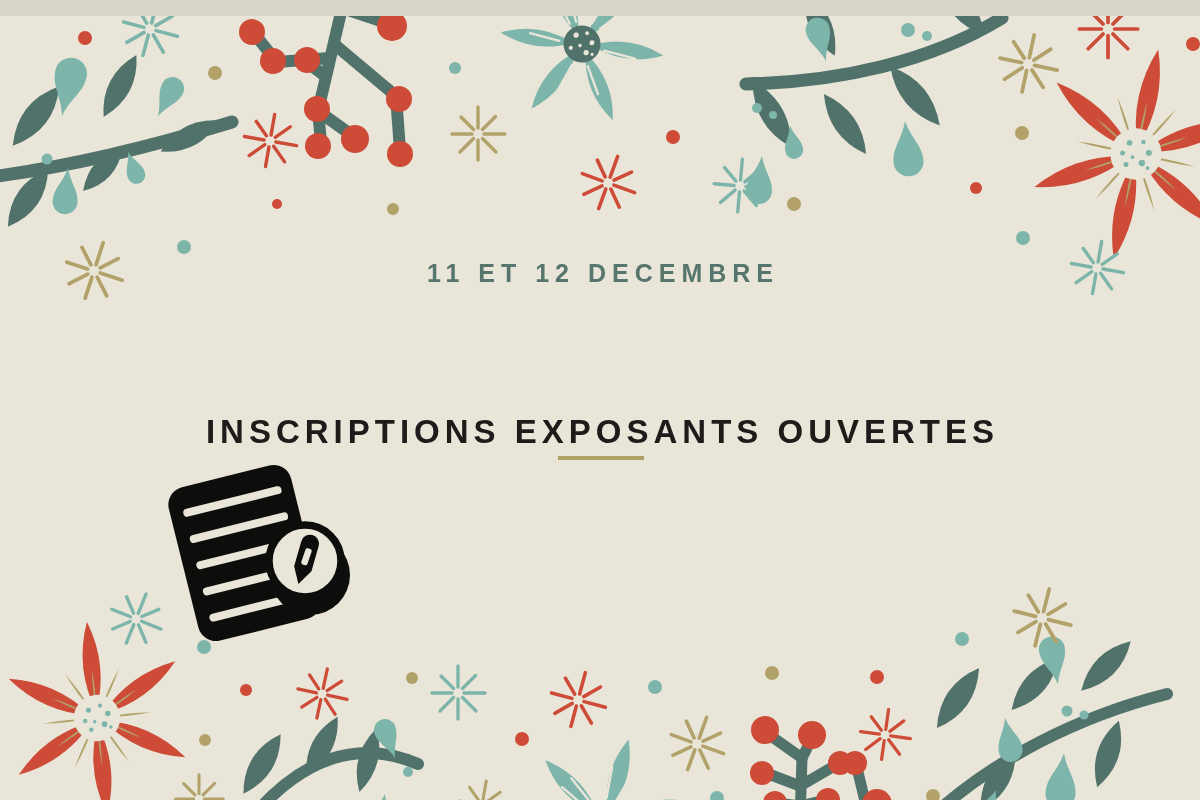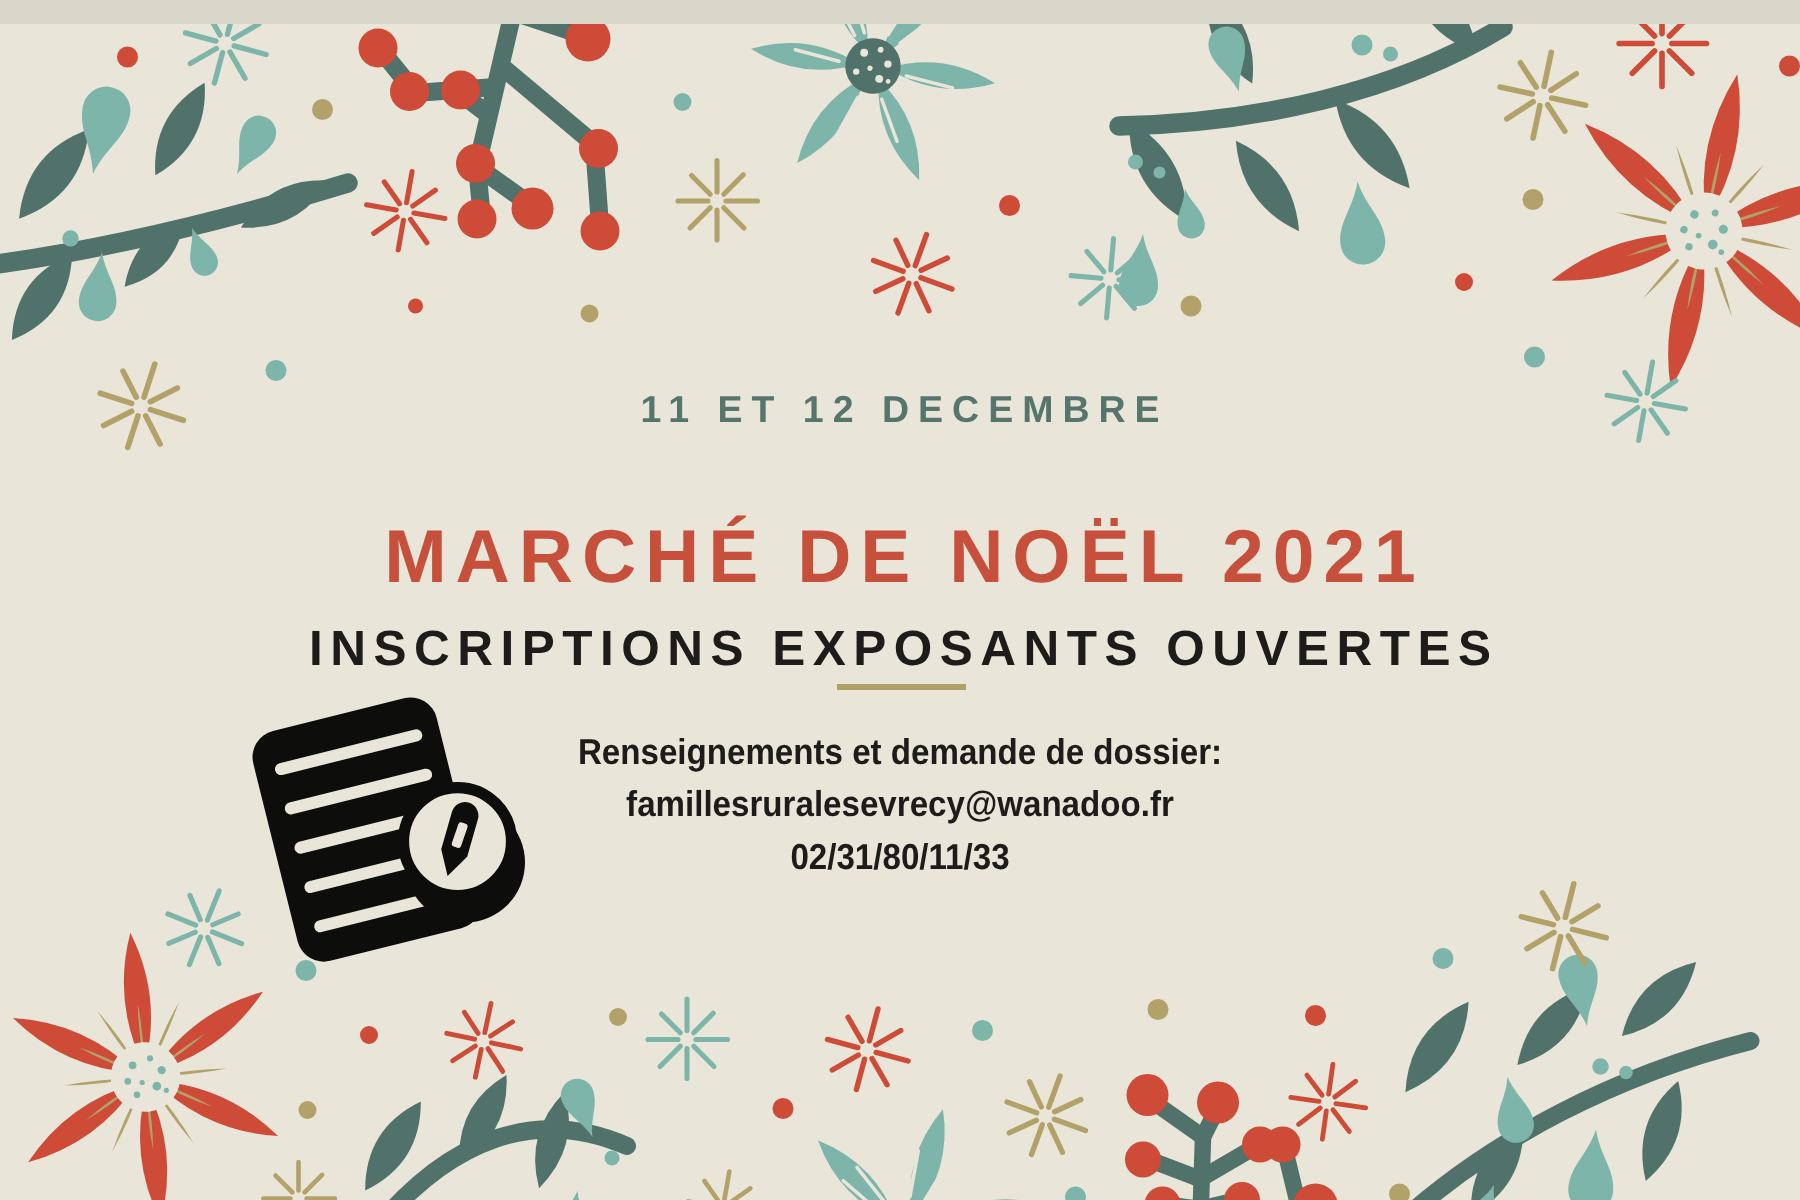--- a/index.html
+++ b/index.html
@@ -322,21 +322,15 @@
     </g>
     <circle cx="150" cy="124" r="40" fill="var(--icon-black,#0d0d0c)"></circle>
     <circle cx="145" cy="110" r="36" fill="var(--background,#e9e6d9)" stroke="var(--icon-black,#0d0d0c)" stroke-width="7.5"></circle>
     <g transform="translate(145,110) rotate(16)">
       <path d="M-9,-18 A9,9 0 0,1 9,-18 L9,8 L0,24 L-9,8 Z" fill="var(--icon-black,#0d0d0c)"></path>
       <rect x="-3.2" y="-13" width="6.4" height="17" rx="2" fill="var(--background,#e9e6d9)" transform="rotate(3)"></rect>
     </g>
   </svg>
 
   <div class="txt date-line">11 ET 12 DECEMBRE</div>
-  <div class="txt title">MARCHÉ DE NOËL 2021</div>
   <div class="txt subtitle">INSCRIPTIONS EXPOSANTS OUVERTES</div>
   <div class="divider"></div>
-  <div class="contact">
-    <div>Renseignements et demande de dossier:</div>
-    <div>famillesruralesevrecy@wanadoo.fr</div>
-    <div>02/31/80/11/33</div>
-  </div>
 </div>
 
 </body></html>

